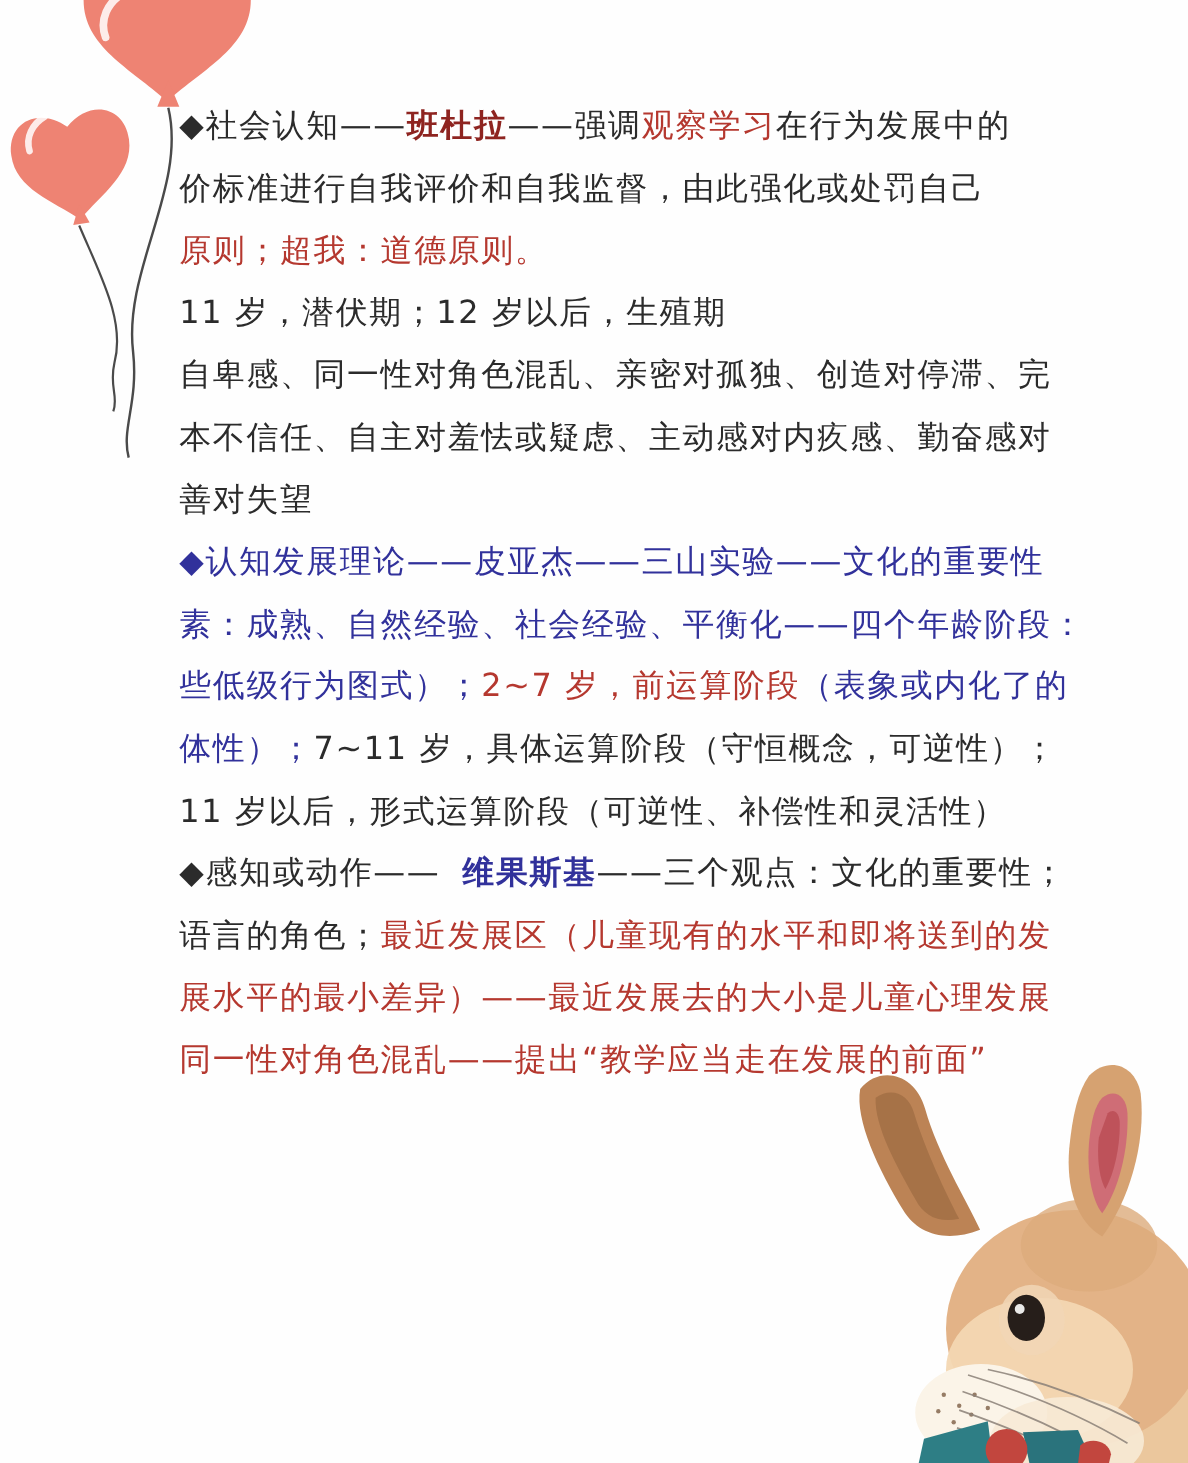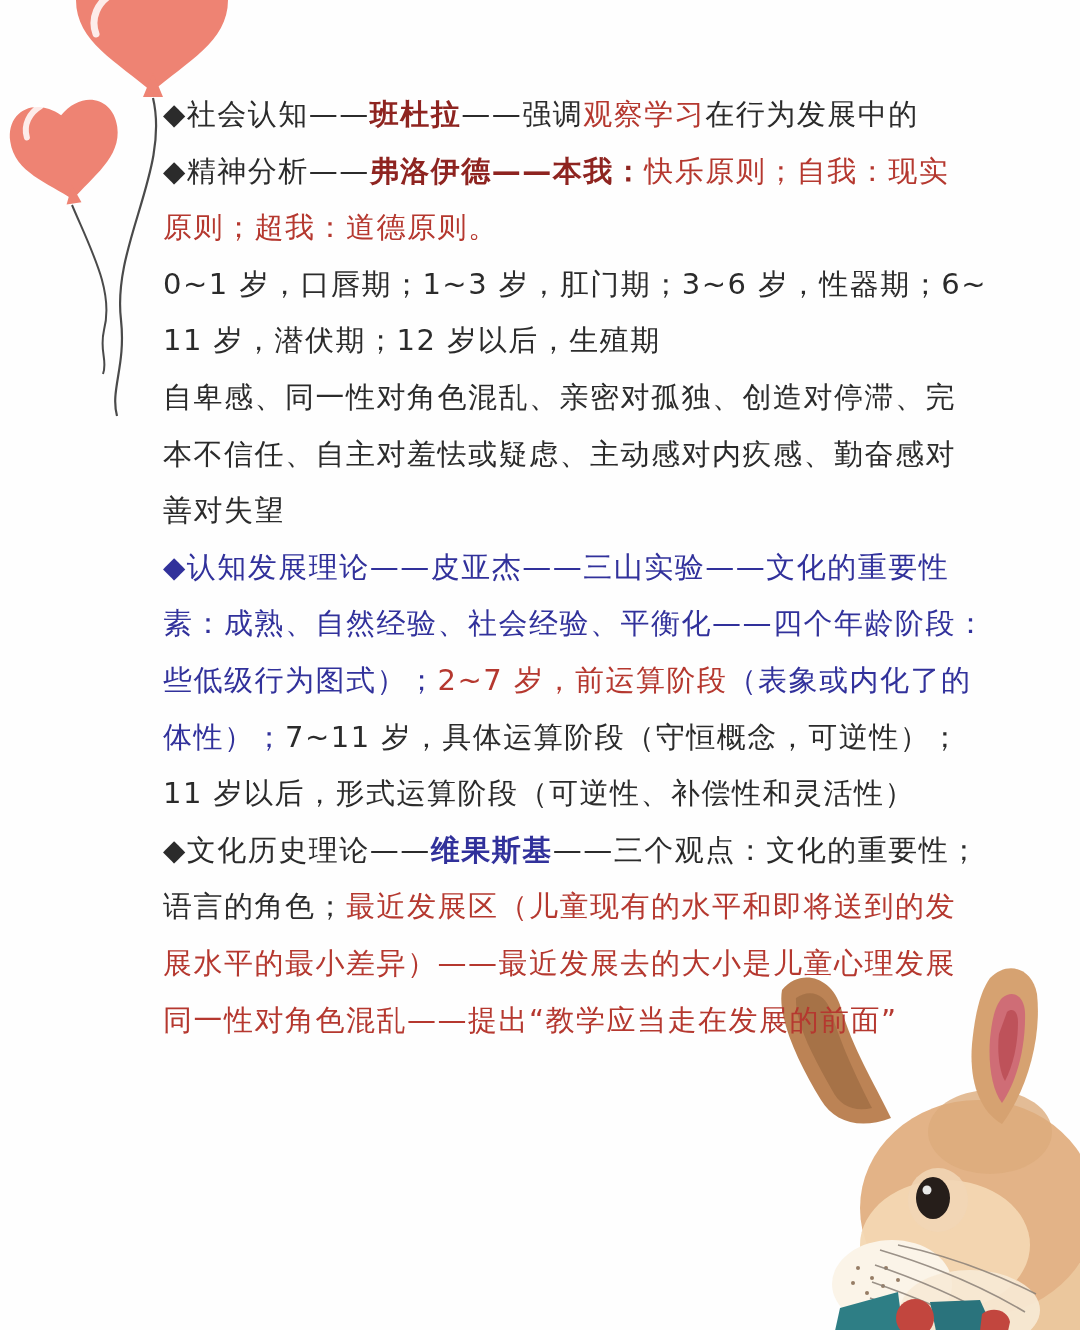--- a/index.html
+++ b/index.html
@@ -23,21 +23,21 @@
     line-height:56.6px;
     font-size:29px;
     letter-spacing:1.5px;
     white-space:nowrap;
     color:var(--ink-black);
   }
   .seg-black{color:var(--ink-black);}
   .seg-red{color:var(--ink-red);}
   .seg-darkred{color:var(--ink-darkred);font-weight:bold;}
   .seg-blue{color:var(--ink-blue);}
-  .seg-blue-bold{color:var(--ink-blue);font-weight:bold;}
+  .seg-blue-bold{color:var(--ink-blue);font-weight:bold;margin-left:20px;}
   .seg-red-bold{color:var(--ink-red);font-weight:bold;}
 </style>
 </head>
 <body>
 
 <div class="page">
 
   <svg id="balloons" class="deco" width="300" height="440" viewBox="0 0 300 440">
 
     <g>
@@ -105,31 +105,30 @@
     <g>
       <path d="M100,358 L158,342 L163,381 L95,381 Z" fill="#2e7e85"></path>
       <path d="M240,350 L190,352 L196,381 L254,381 Z" fill="#2a737c"></path>
       <circle cx="175" cy="368" r="19" fill="#c2463e"></circle>
       <path d="M242,364 C252,356 268,360 270,372 L268,381 L240,381 Z" fill="#c2463e"></path>
     </g>
   </svg>
 
   <div class="notes" id="notes">
       <div class="note-line"><span class="seg-black">◆社会认知——</span><span class="seg-darkred">班杜拉</span><span class="seg-black">——强调</span><span class="seg-red">观察学习</span><span class="seg-black">在行为发展中的</span></div>
-      <div class="note-line"><span class="seg-black">◆精神分析——</span><span class="seg-darkred">弗洛伊德——本我：</span><span class="seg-red">快乐原则；自我：现实</span></div>
+      <div class="note-line"><span class="seg-black">价标准进行自我评价和自我监督，由此强化或处罚自己</span></div>
       <div class="note-line"><span class="seg-red">原则；超我：道德原则。</span></div>
-      <div class="note-line"><span class="seg-black">0~1 岁，口唇期；1~3 岁，肛门期；3~6 岁，性器期；6~</span></div>
       <div class="note-line"><span class="seg-black">11 岁，潜伏期；12 岁以后，生殖期</span></div>
       <div class="note-line"><span class="seg-black">自卑感、同一性对角色混乱、亲密对孤独、创造对停滞、完</span></div>
       <div class="note-line"><span class="seg-black">本不信任、自主对羞怯或疑虑、主动感对内疚感、勤奋感对</span></div>
       <div class="note-line"><span class="seg-black">善对失望</span></div>
       <div class="note-line"><span class="seg-blue">◆认知发展理论——皮亚杰——三山实验——文化的重要性</span></div>
       <div class="note-line"><span class="seg-blue">素：成熟、自然经验、社会经验、平衡化——四个年龄阶段：</span></div>
       <div class="note-line"><span class="seg-blue">些低级行为图式）；</span><span class="seg-red">2~7 岁，前运算阶段</span><span class="seg-blue">（表象或内化了的</span></div>
       <div class="note-line"><span class="seg-blue">体性）；</span><span class="seg-black">7~11 岁，具体运算阶段（守恒概念，可逆性）；</span></div>
       <div class="note-line"><span class="seg-black">11 岁以后，形式运算阶段（可逆性、补偿性和灵活性）</span></div>
-      <div class="note-line"><span class="seg-black">◆文化历史理论——</span><span class="seg-blue-bold">维果斯基</span><span class="seg-black">——三个观点：文化的重要性；</span></div>
+      <div class="note-line"><span class="seg-black">◆感知或动作——</span><span class="seg-blue-bold">维果斯基</span><span class="seg-black">——三个观点：文化的重要性；</span></div>
       <div class="note-line"><span class="seg-black">语言的角色；</span><span class="seg-red">最近发展区（儿童现有的水平和即将送到的发</span></div>
       <div class="note-line"><span class="seg-red">展水平的最小差异）——最近发展去的大小是儿童心理发展</span></div>
       <div class="note-line"><span class="seg-red">同一性对角色混乱——提出“教学应当走在发展的前面”</span></div>
     </div>
 
 </div>
 
 </body></html>

